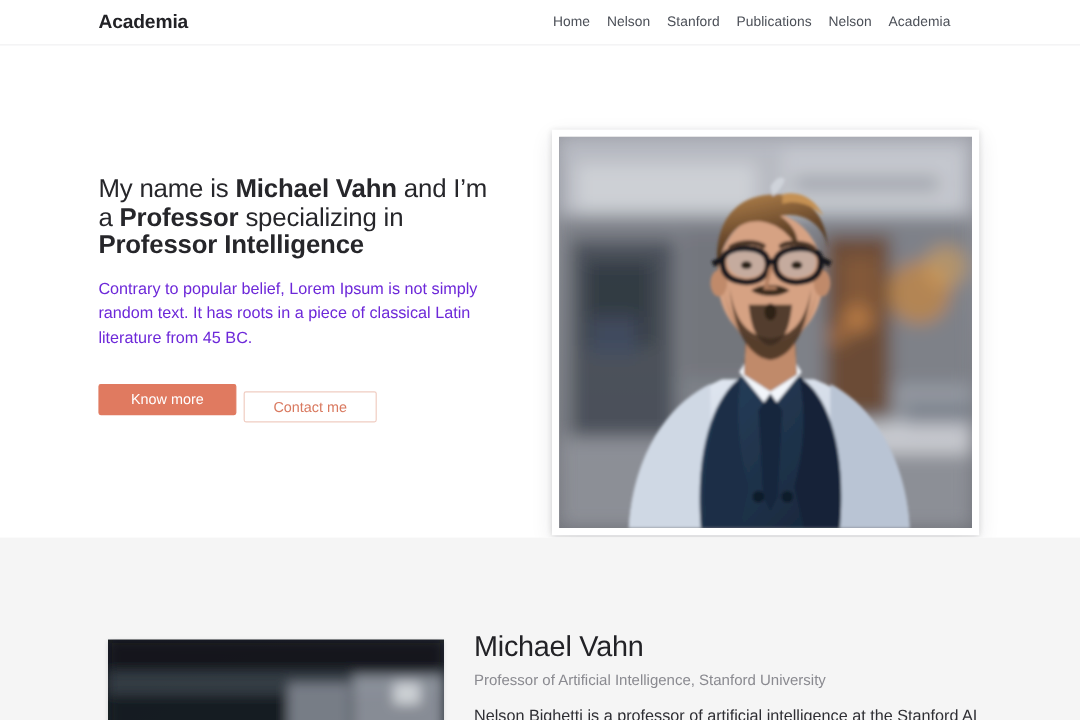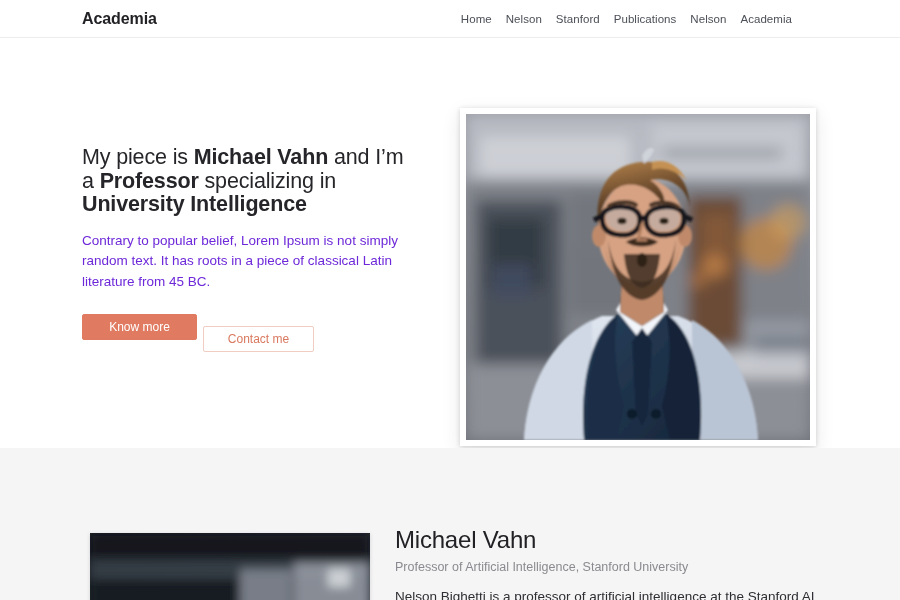--- a/index.html
+++ b/index.html
@@ -81,20 +81,21 @@
     margin-top: 14px;
     font-size: 13.5px;
     line-height: 20.5px;
     color: #6d28d9;
     width: 320px;
   }
 
   .hero-actions {
     margin-top: 22px;
     display: flex;
+    align-items: center;
     gap: 6px;
   }
 
   .btn {
     font-family: "Liberation Sans", sans-serif;
     font-size: 12px;
     height: 26px;
     line-height: 24px;
     padding: 0 16px;
     border-radius: 2px;
@@ -202,21 +203,21 @@
     <a class="nav-link">Stanford</a>
     <a class="nav-link">Publications</a>
     <a class="nav-link">Nelson</a>
     <a class="nav-link">Academia</a>
   </nav>
 </header>
 
 <section class="hero">
 
   <div class="hero-text">
-    <h1 class="hero-title"><span>My piece is </span><b>Michael Vahn</b><span> and I’m a </span><b>Professor</b><span> specializing in </span><b>University Intelligence</b></h1>
+    <h1 class="hero-title"><span>My name is </span><b>Michael Vahn</b><span> and I’m a </span><b>Professor</b><span> specializing in </span><b>Professor Intelligence</b></h1>
     <p class="hero-desc">Contrary to popular belief, Lorem Ipsum is not simply random text. It has roots in a piece of classical Latin literature from 45 BC.</p>
     <div class="hero-actions">
       <span class="btn btn-primary">Know more</span>
       <span class="btn btn-outline">Contact me</span>
     </div>
   </div>
 
   <div class="photo-frame">
     <div class="photo">
       <svg viewBox="0 0 344 326" preserveAspectRatio="xMidYMid slice">

